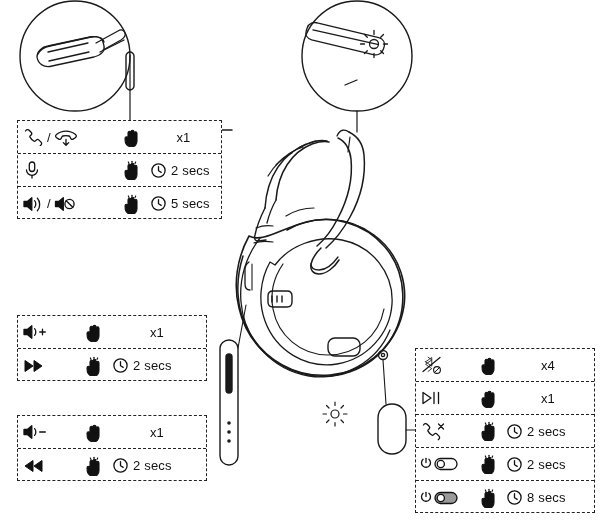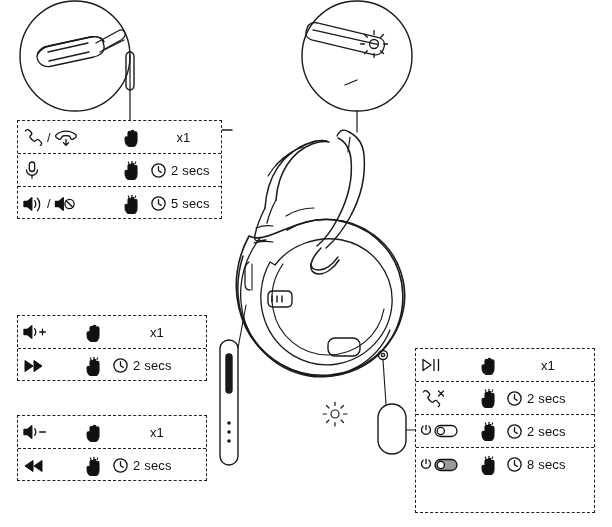--- a/index.html
+++ b/index.html
@@ -416,20 +416,43 @@
             <path d="M8.5 4.6 v4.1 l2.7 1.7"></path>
           </svg>
         </span>
         <span class="secs-text">2 secs</span>
       </div>
     </div>
   </div>
 
   <div class="legend" id="legend-right">
 
+    <div class="row">
+      <div class="cell ctrl">
+        <span class="icon">
+          <svg width="24" height="20" viewBox="0 0 24 20" fill="none" stroke="#111" stroke-width="1.3" stroke-linecap="round" stroke-linejoin="round">
+            <path d="M9 2.5 l6 4.5 l-10 7 l10 7 l-6 4.5" transform="scale(0.62) translate(4,1)"></path>
+            <path d="M5 10 l10 -7 l0 14 l-10 -7z" transform="scale(0.62) translate(4,1)" fill="none"></path>
+            <path d="M3 16.5 l17 -14" stroke-width="1.2"></path>
+            <circle cx="17" cy="15" r="3.4" stroke-width="1.1"></circle>
+            <path d="M14.6 17.4 l4.8 -4.8" stroke-width="1"></path>
+          </svg>
+        </span>
+      </div>
+      <div class="cell gesture">
+        <span class="icon">
+          <svg width="22" height="20" viewBox="0 0 22 20" fill="#111" stroke="#111" stroke-width="1.1" stroke-linejoin="round" stroke-linecap="round">
+            <path d="M4 11.5 c0 -1 .6 -1.7 1.5 -1.7 c.9 0 1.5 .7 1.5 1.7 l0 -5.5 c0 -1 .6 -1.7 1.5 -1.7 c.9 0 1.5 .7 1.5 1.7 l0 5.5 l0 -6.6 c0 -1 .6 -1.7 1.5 -1.7 c.9 0 1.5 .7 1.5 1.7 l0 6.6 l0 -5 c0 -1 .6 -1.7 1.5 -1.7 c.9 0 1.5 .7 1.5 1.7 l0 7.4 c0 3.2 -2 5.9 -5.3 5.9 c-3.3 0 -5.7 -2 -6.4 -4.6 z"></path>
+          </svg>
+        </span>
+      </div>
+      <div class="cell qty">
+        <span class="qty-text">x4</span>
+      </div>
+    </div>
 
     <div class="row">
       <div class="cell ctrl">
         <span class="icon">
           <svg width="24" height="16" viewBox="0 0 24 16" fill="none" stroke="#111" stroke-width="1.3" stroke-linejoin="round" stroke-linecap="round">
             <path d="M3 2.5 l8 5.5 l-8 5.5z"></path>
             <path d="M14 2.5 v11 M18.5 2.5 v11"></path>
           </svg>
         </span>
       </div>

